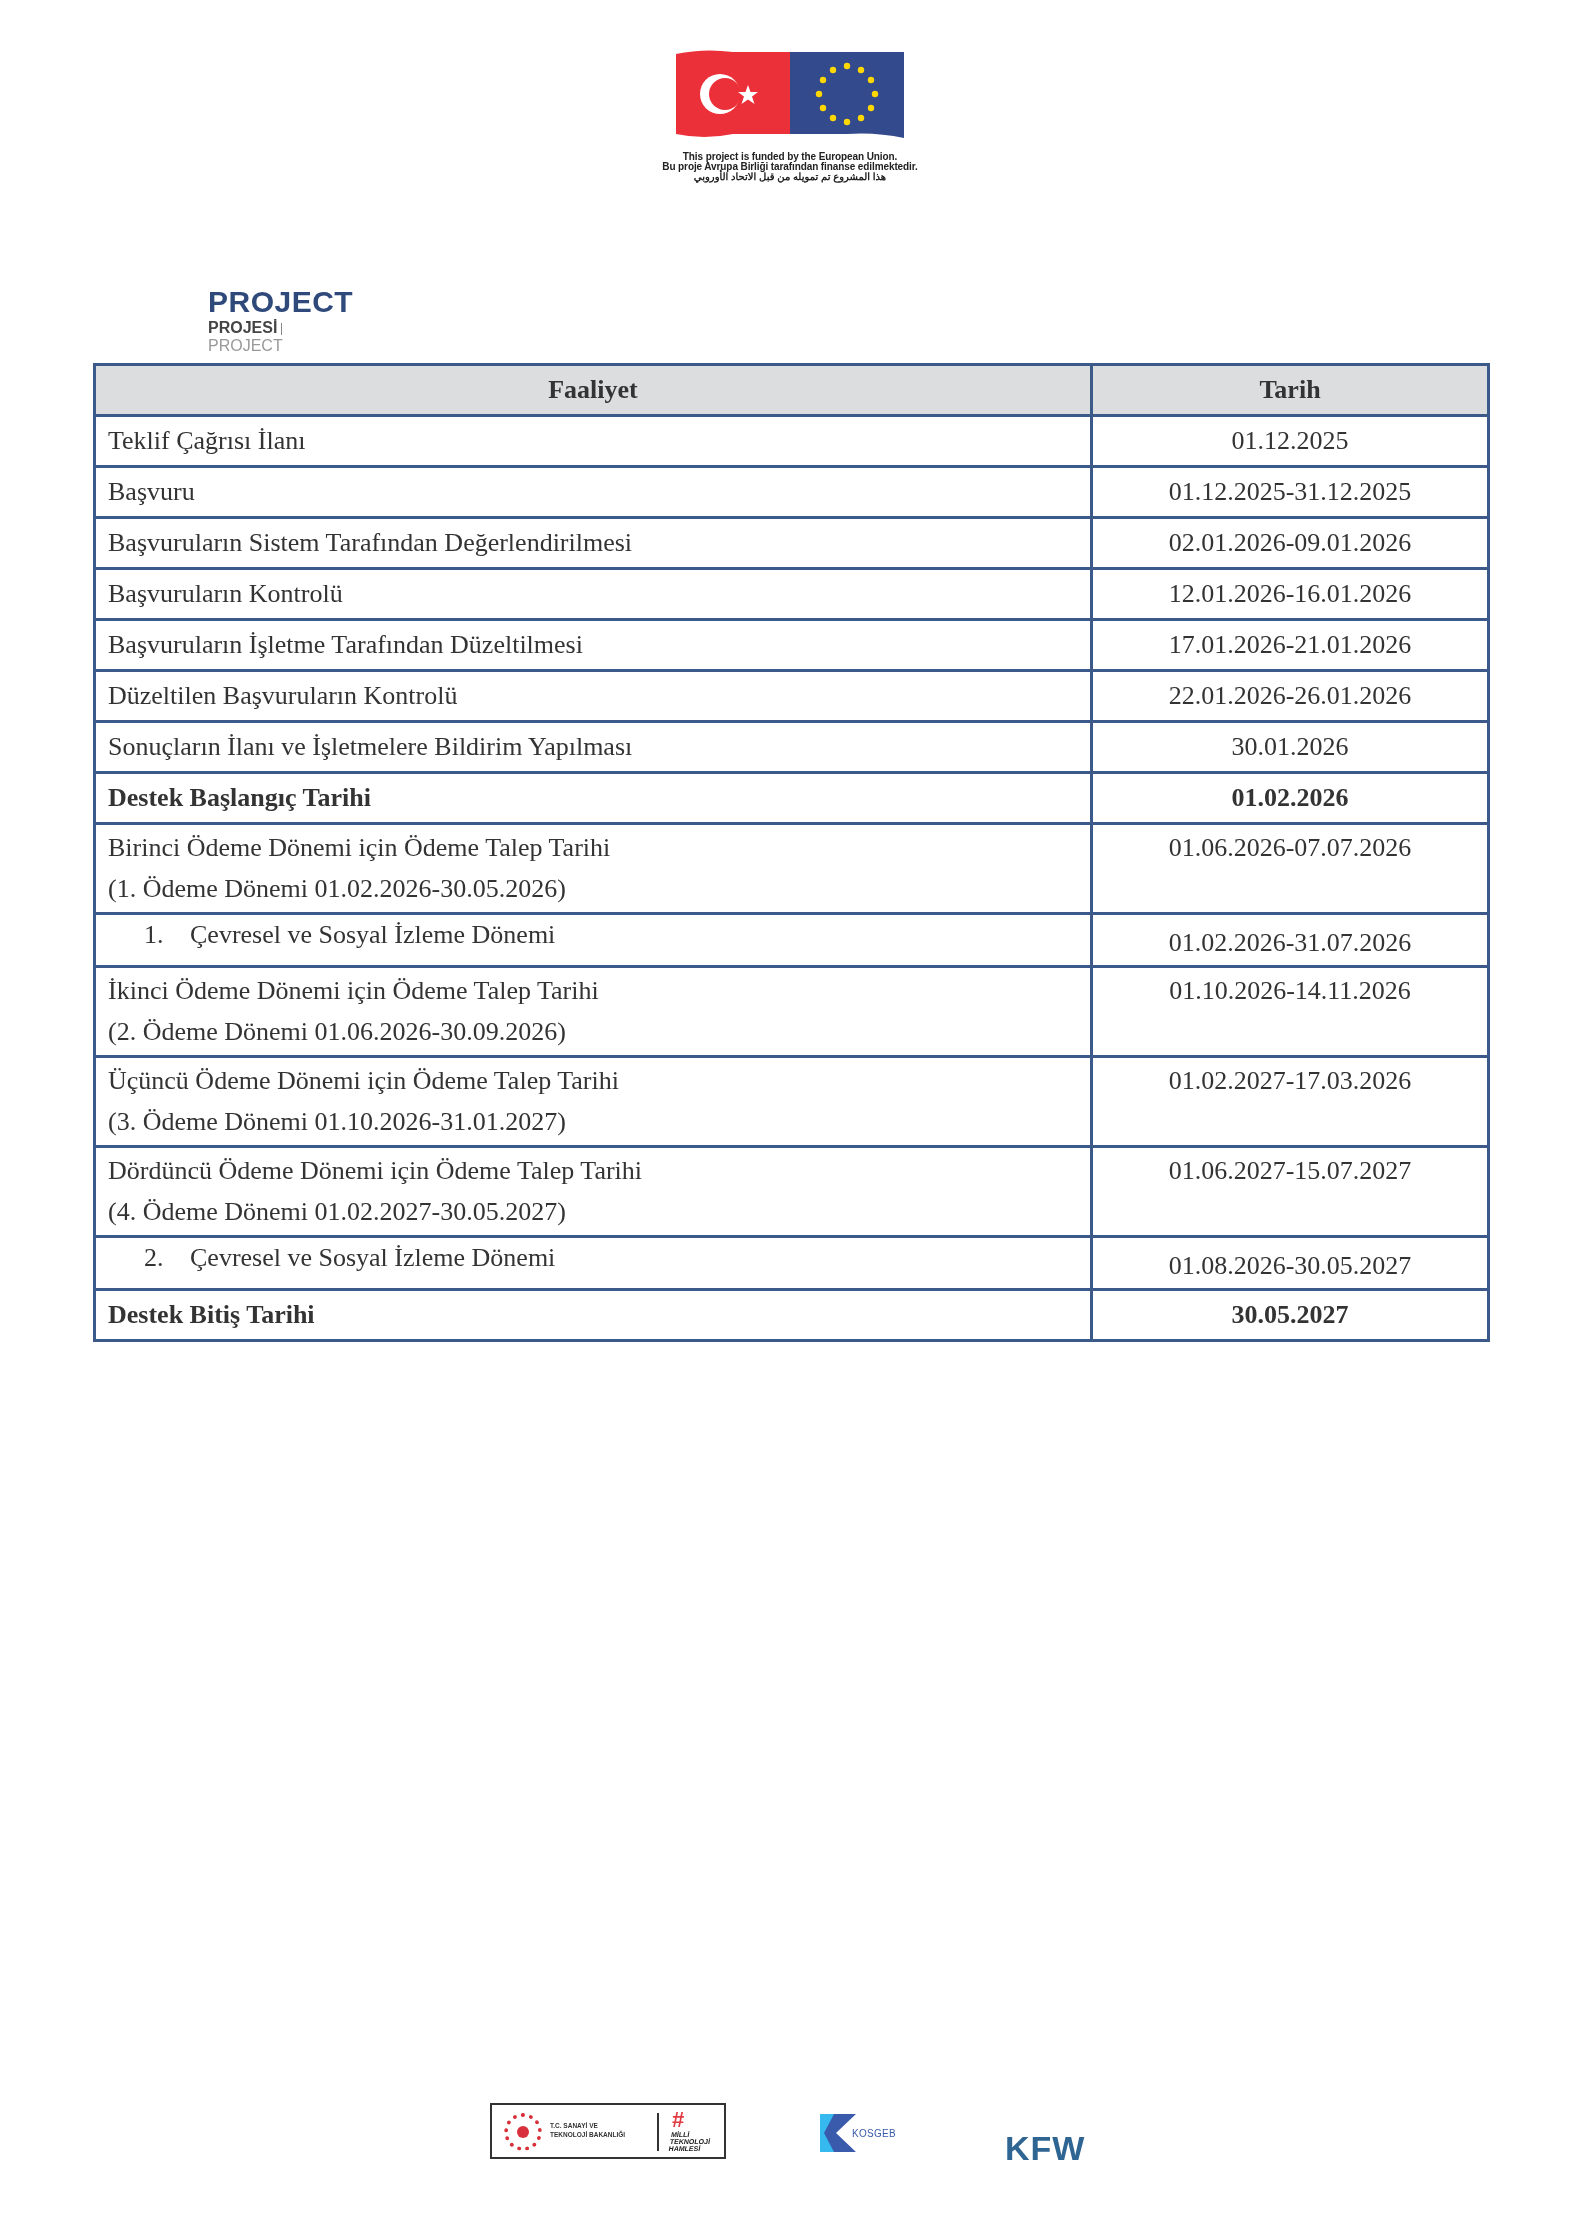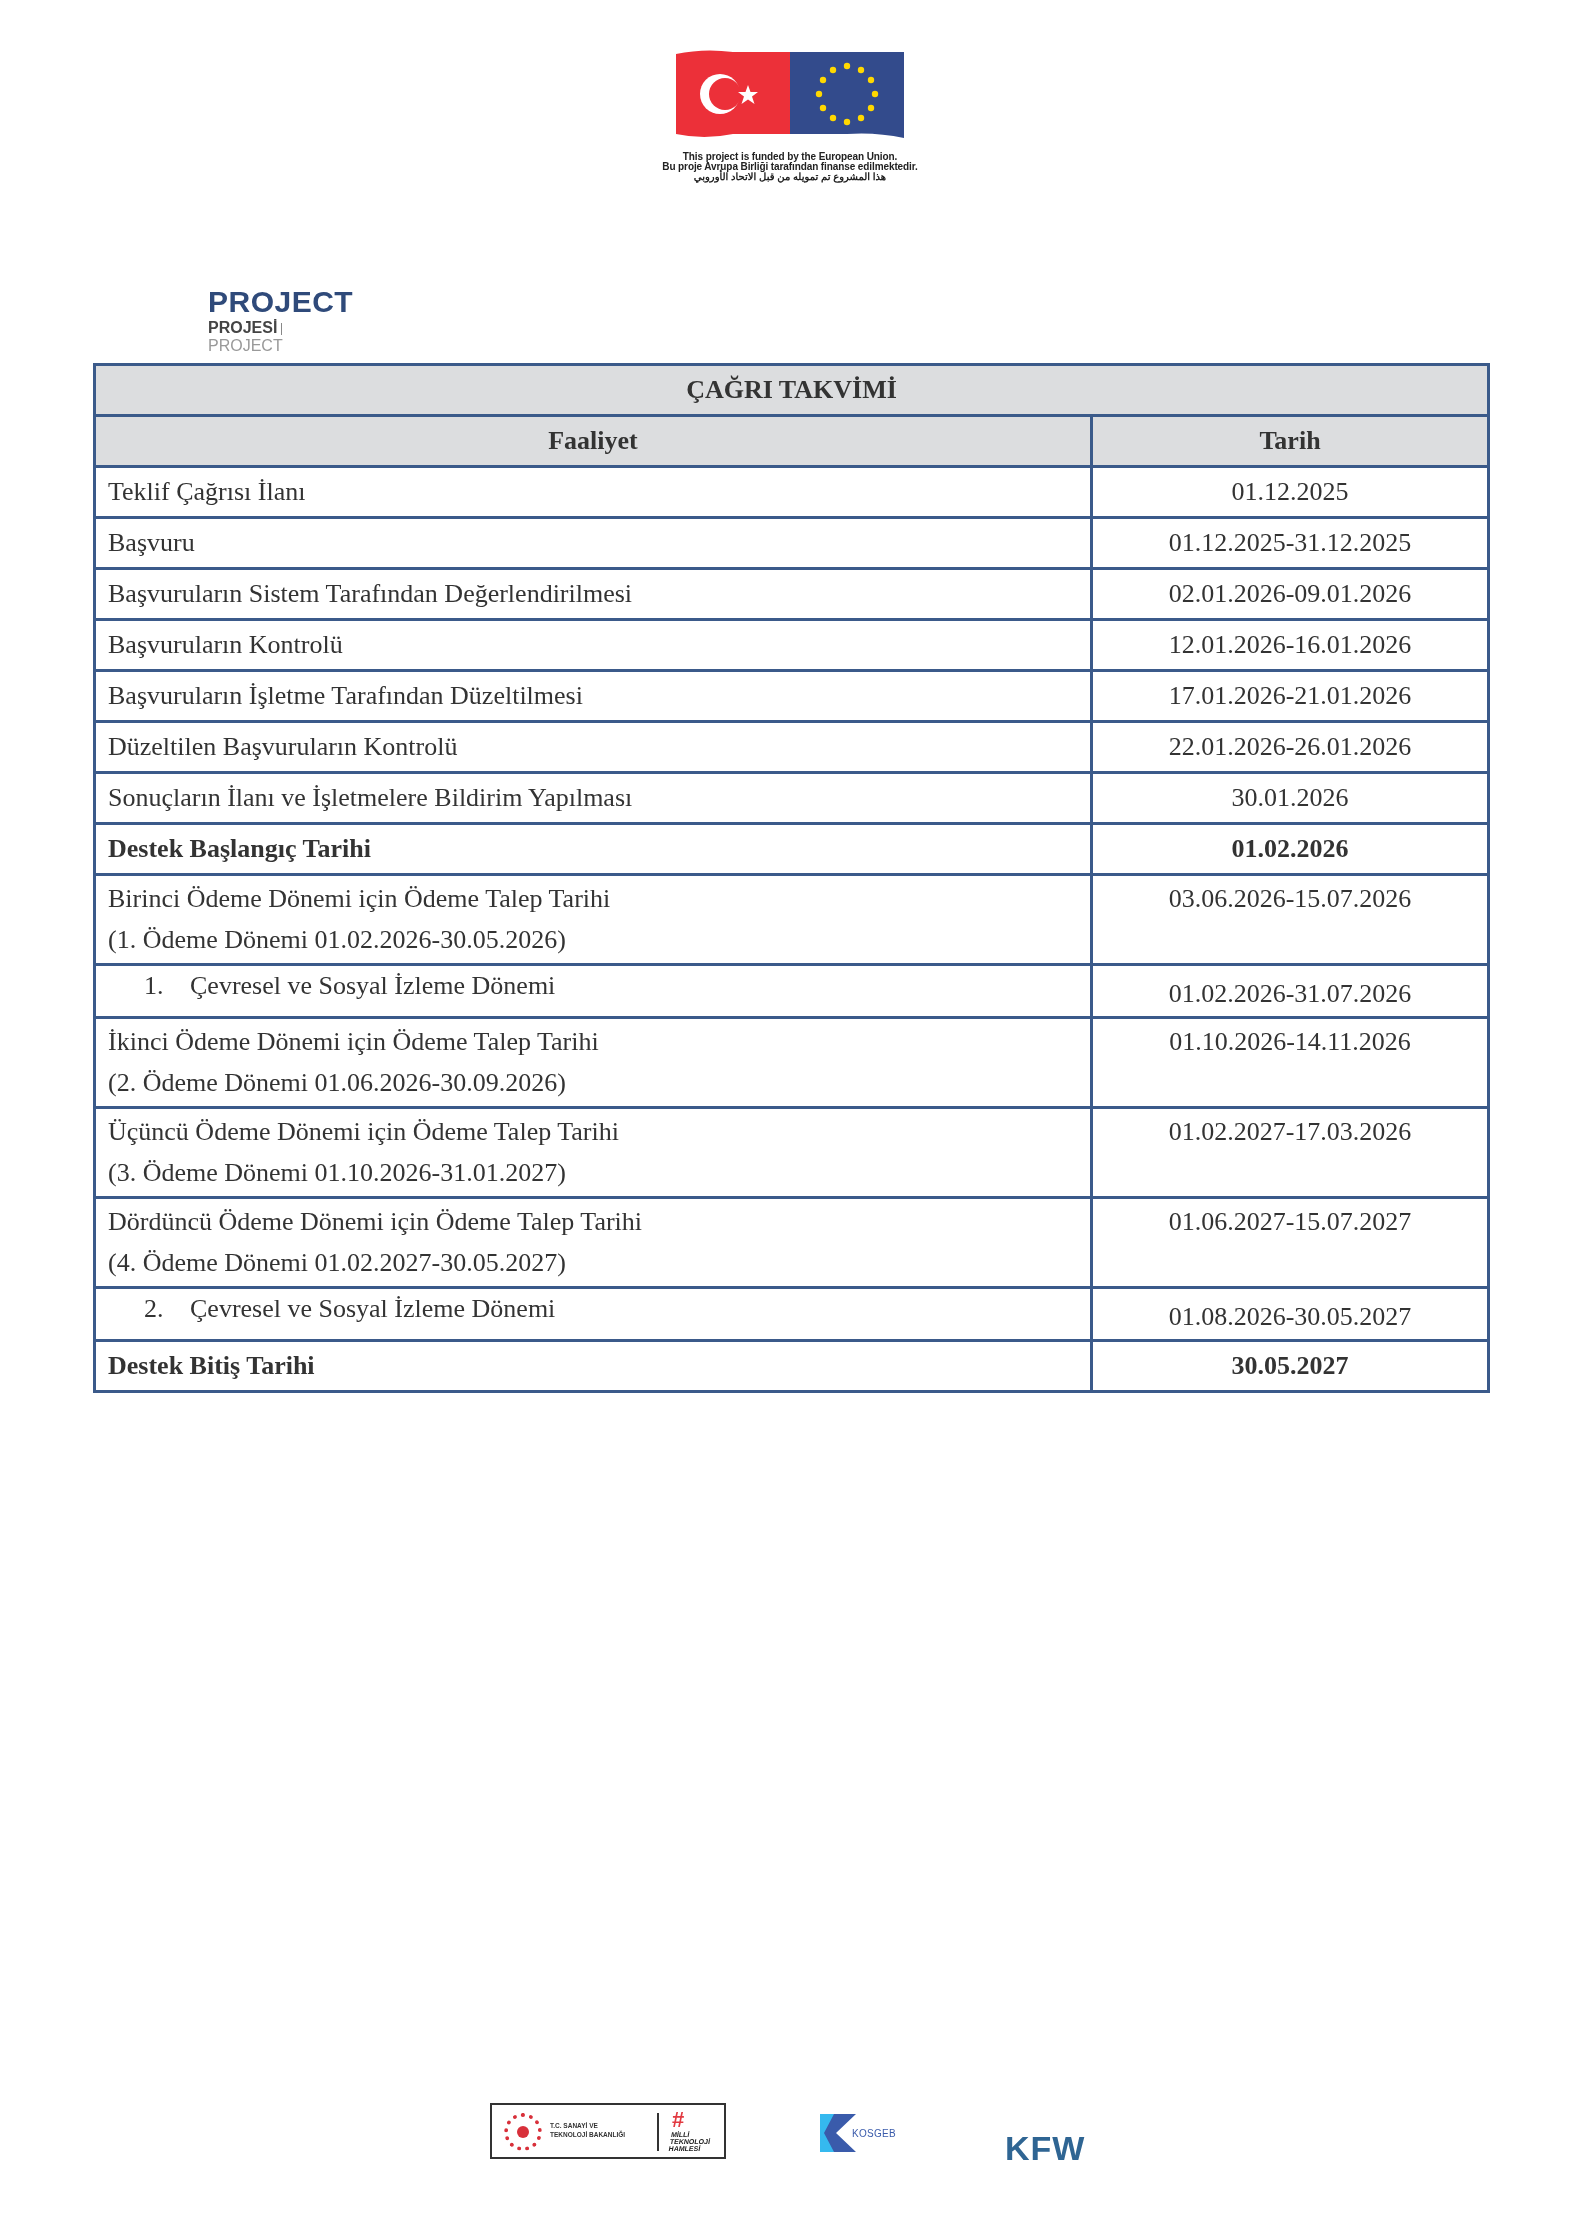--- a/index.html
+++ b/index.html
@@ -96,23 +96,20 @@
     <b>PROJESİ</b><span class="sep"></span><span class="light">PROJECT</span>
   </div>
 </div>
 
 <table class="schedule">
   <colgroup>
       <col class="c1">
       <col class="c2">
     </colgroup>
   <tbody>
-      <tr class="title-row">
-    <th colspan="2">ÇAĞRI TAKVİMİ</th>
-  </tr>
   <tr class="head-row">
     <th>Faaliyet</th>
     <th>Tarih</th>
   </tr>
 
   <tr class="r1">
     <td>Teklif Çağrısı İlanı</td>
     <td class="date">01.12.2025</td>
   </tr>
   <tr class="r1">
@@ -142,21 +139,21 @@
   <tr class="r1">
     <td class="bold">Destek Başlangıç Tarihi</td>
     <td class="date bold">01.02.2026</td>
   </tr>
 
   <tr class="r2">
     <td>
       <div>Birinci Ödeme Dönemi için Ödeme Talep Tarihi</div>
       <div>(1. Ödeme Dönemi 01.02.2026-30.05.2026)</div>
     </td>
-    <td class="date">03.06.2026-15.07.2026</td>
+    <td class="date">01.06.2026-07.07.2026</td>
   </tr>
   <tr class="r1 sub">
     <td class="act"><span class="num">1.</span><span>Çevresel ve Sosyal İzleme Dönemi</span></td>
     <td class="date">01.02.2026-31.07.2026</td>
   </tr>
   <tr class="r2">
     <td>
       <div>İkinci Ödeme Dönemi için Ödeme Talep Tarihi</div>
       <div>(2. Ödeme Dönemi 01.06.2026-30.09.2026)</div>
     </td>

